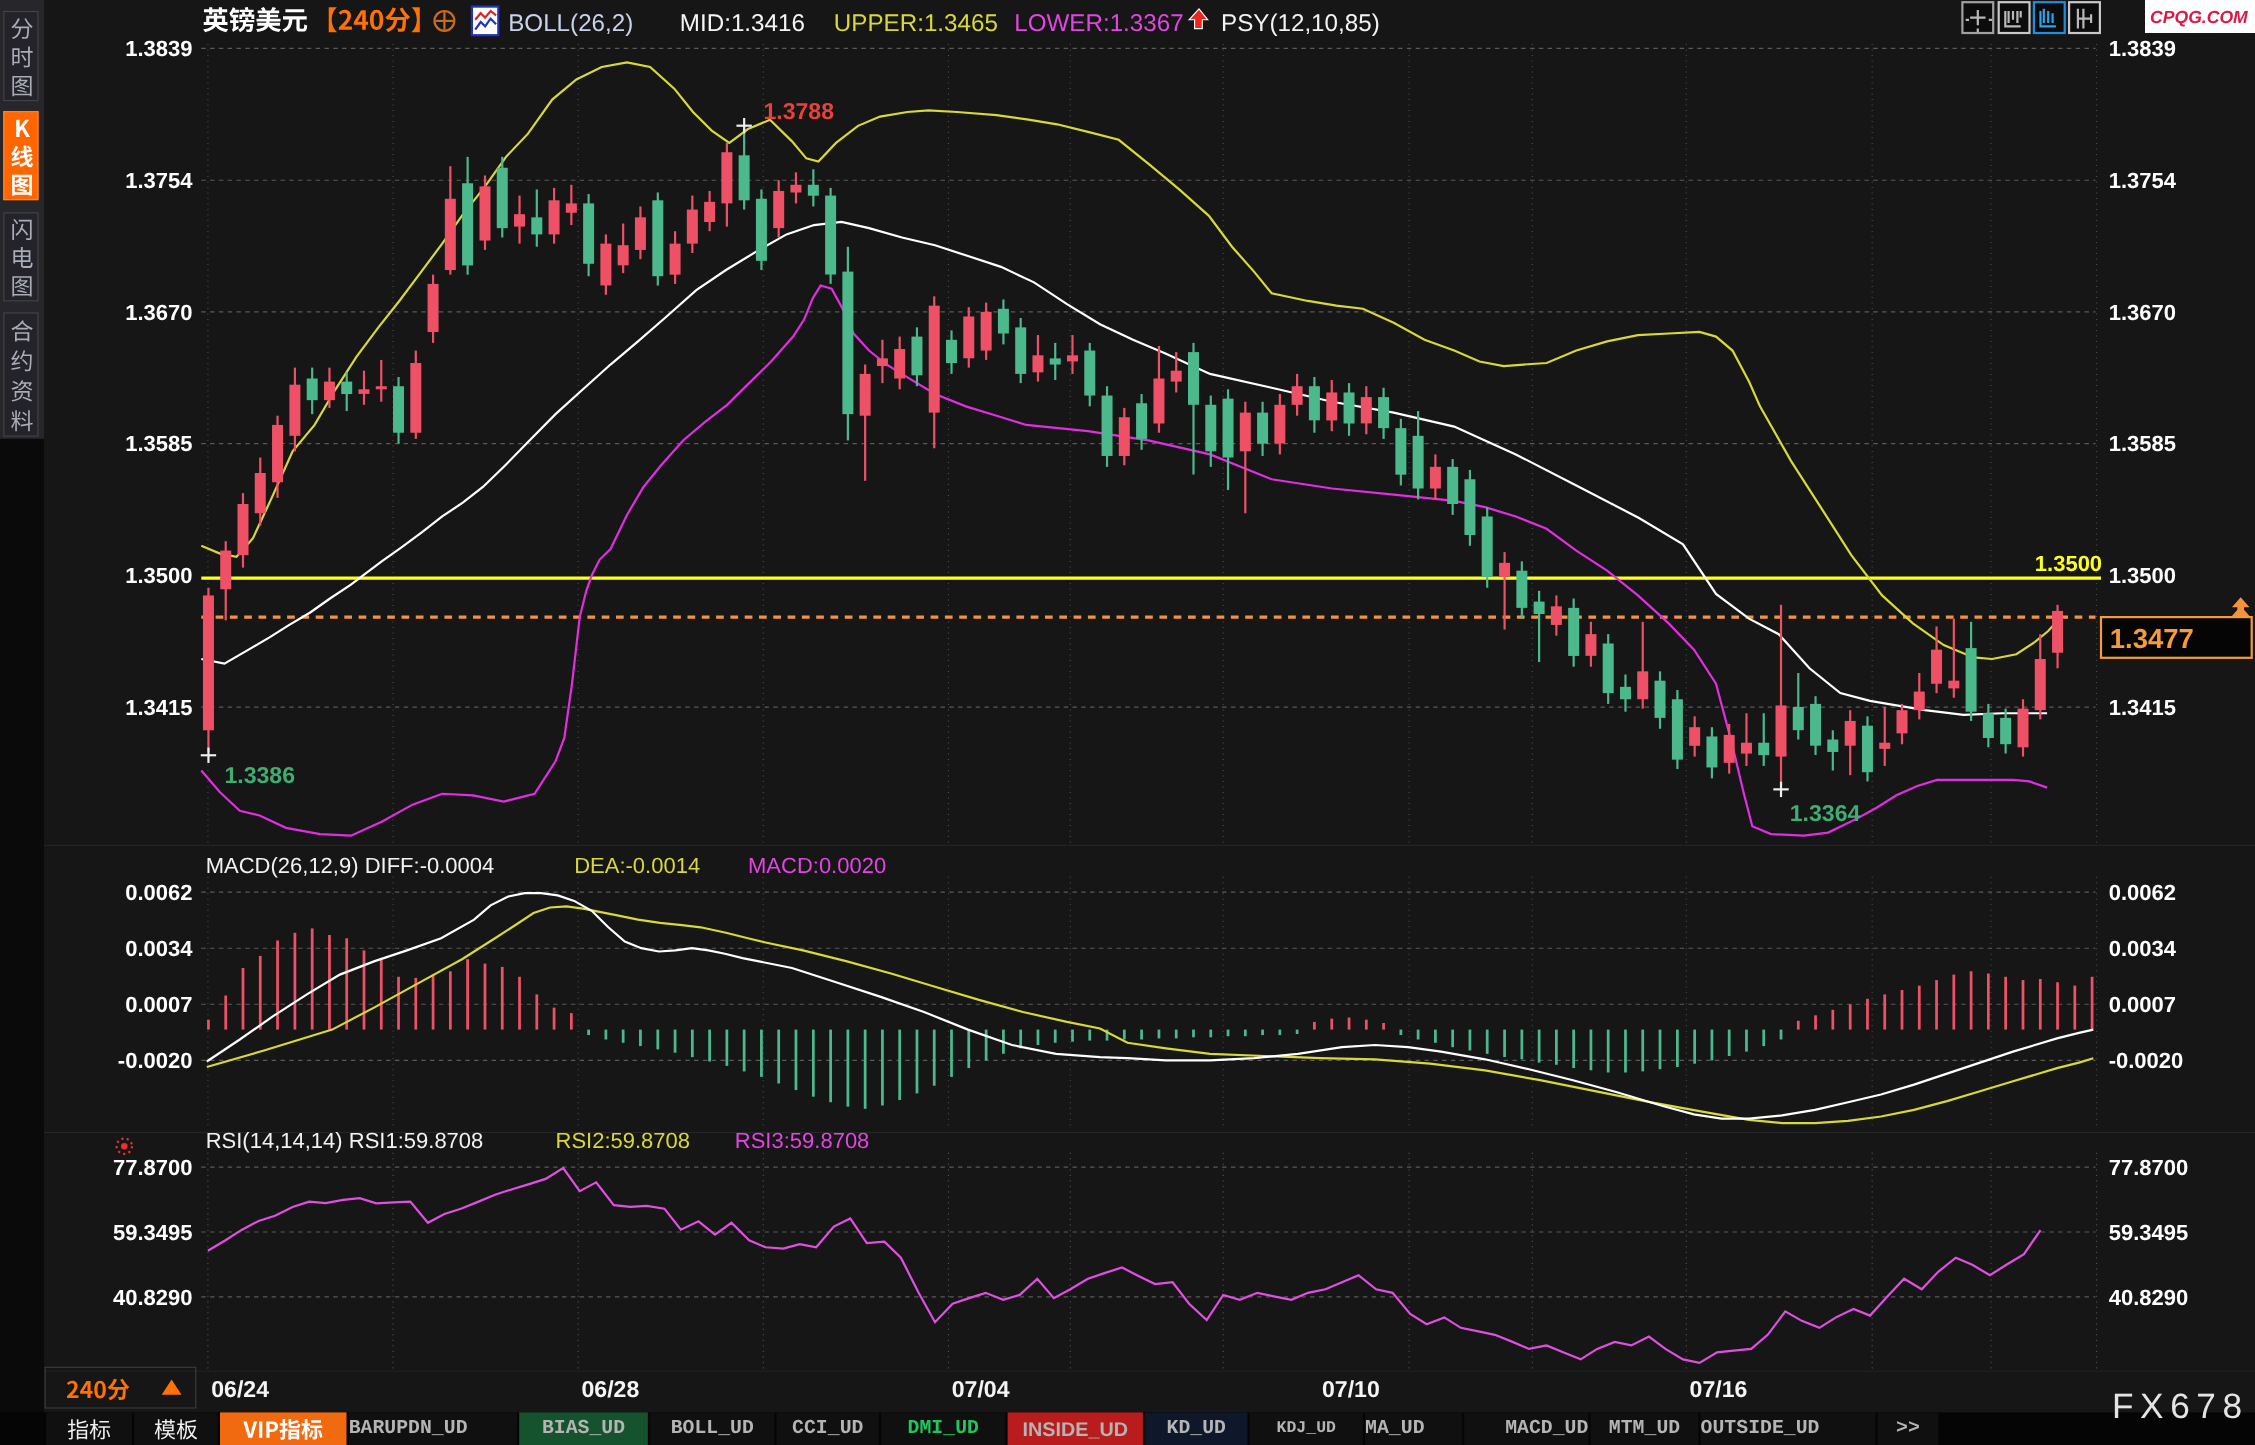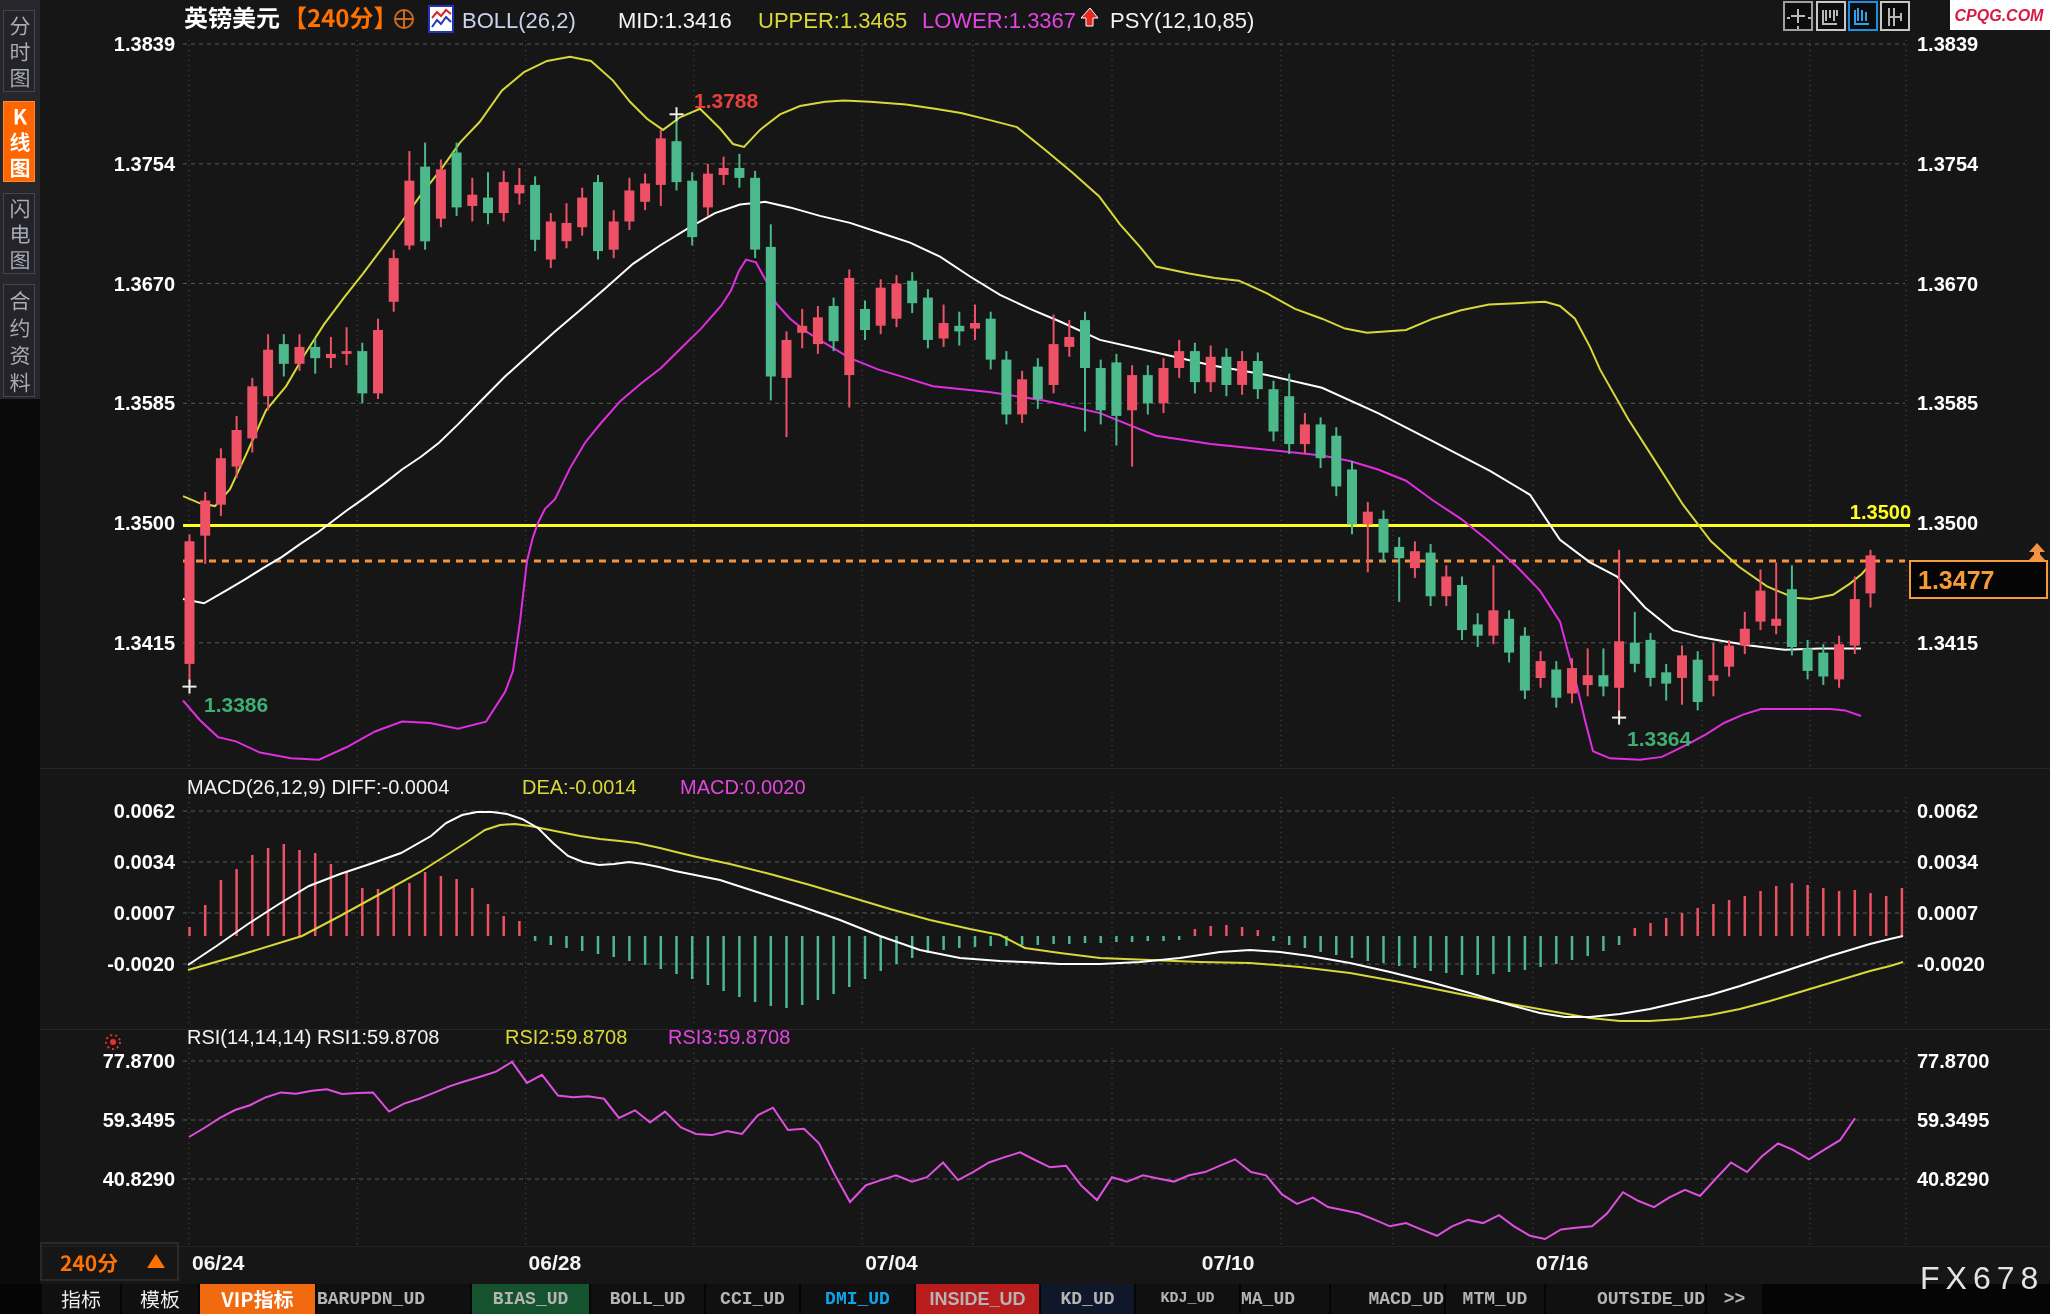--- a/index.html
+++ b/index.html
@@ -550,23 +550,23 @@
         </svg></div>
       <div style="position:absolute;left:200px;top:0;width:115px;height:30px;line-height:30px;text-align:center;background:#f26a0f"><svg width="115" height="30" xmlns="http://www.w3.org/2000/svg">
           <g transform="translate(21.3,23.0) scale(0.0200,-0.0200)">
             <path d="M221 0H398L624 741H474L378 380C355 298 339 224 315 141H310C287 224 271 298 248 380L151 741H-5Z M710 0H858V741H710Z M1040 0H1188V263H1287C1446 263 1573 339 1573 508C1573 683 1447 741 1283 741H1040ZM1188 380V623H1272C1374 623 1428 594 1428 508C1428 423 1379 380 1277 380Z M2436 806C2370 775 2269 743 2169 718V849H2049V576C2049 461 2086 427 2226 427C2254 427 2390 427 2420 427C2535 427 2570 465 2585 607C2552 613 2502 632 2476 650C2469 551 2461 535 2412 535C2378 535 2264 535 2237 535C2179 535 2169 540 2169 577V620C2289 644 2423 678 2525 719ZM2161 116H2417V50H2161ZM2161 209V271H2417V209ZM2047 369V-89H2161V-46H2417V-84H2536V369ZM1778 850V661H1653V550H1778V371L1638 339L1666 224L1778 253V39C1778 25 1772 21 1759 20C1746 20 1705 20 1666 22C1680 -9 1695 -58 1699 -88C1770 -88 1817 -85 1851 -67C1885 -48 1895 -19 1895 40V285L2014 317L1999 427L1895 400V550H1998V661H1895V850Z M3083 788V676H3524V788ZM3389 315C3432 212 3472 78 3482 -4L3590 35C3577 119 3533 248 3488 349ZM3081 345C3057 241 3015 132 2964 63C2990 50 3037 18 3058 1C3110 79 3160 203 3189 320ZM3037 549V437H3233V54C3233 41 3229 38 3216 38C3203 38 3161 37 3121 39C3137 4 3152 -49 3155 -84C3223 -84 3272 -82 3309 -62C3347 -42 3355 -8 3355 51V437H3580V549ZM2789 850V652H2650V541H2766C2740 429 2690 298 2632 226C2653 195 2682 142 2693 109C2729 161 2762 238 2789 321V-89H2908V385C2935 342 2962 296 2976 266L3040 361C3022 385 2937 489 2908 520V541H3025V652H2908V850Z" fill="#ffffff"></path>
           </g>
         </svg></div>
       <div style="position:absolute;left:317px;top:0;width:153px;height:30px;line-height:30px;text-align:left;background:#101010;color:#b4b4b4;font-weight:bold;font-family:Liberation Mono,monospace;font-size:18px">BARUPDN_UD</div>
       <div style="position:absolute;left:472px;top:0;width:117px;height:30px;line-height:30px;text-align:center;background:#14532d;color:#b4b4b4;font-weight:bold;font-family:Liberation Mono,monospace;font-size:18px">BIAS_UD</div>
       <div style="position:absolute;left:591px;top:0;width:113px;height:30px;line-height:30px;text-align:center;background:#101010;color:#b4b4b4;font-weight:bold;font-family:Liberation Mono,monospace;font-size:18px">BOLL_UD</div>
       <div style="position:absolute;left:706px;top:0;width:93px;height:30px;line-height:30px;text-align:center;background:#101010;color:#b4b4b4;font-weight:bold;font-family:Liberation Mono,monospace;font-size:18px">CCI_UD</div>
-      <div style="position:absolute;left:801px;top:0;width:113px;height:30px;line-height:30px;text-align:center;background:#101010;color:#0ea5e9;font-weight:bold;font-family:Liberation Mono,monospace;font-size:18px">DMI_UD</div>
+      <div style="position:absolute;left:801px;top:0;width:113px;height:30px;line-height:30px;text-align:center;background:#101010;color:#22c55e;font-weight:bold;font-family:Liberation Mono,monospace;font-size:18px">DMI_UD</div>
       <div style="position:absolute;left:916px;top:0;width:123px;height:30px;line-height:30px;text-align:center;background:#b91c1c;color:#b4b4b4;font-weight:bold;font-family:Liberation Sans, sans-serif;font-size:18px">INSIDE_UD</div>
       <div style="position:absolute;left:1041px;top:0;width:93px;height:30px;line-height:30px;text-align:center;background:#0f172a;color:#b4b4b4;font-weight:bold;font-family:Liberation Mono,monospace;font-size:18px">KD_UD</div>
       <div style="position:absolute;left:1136px;top:0;width:103px;height:30px;line-height:30px;text-align:center;background:#101010;color:#b4b4b4;font-weight:bold;font-family:Liberation Mono,monospace;font-size:15px">KDJ_UD</div>
       <div style="position:absolute;left:1241px;top:0;width:88px;height:30px;line-height:30px;text-align:left;background:#101010;color:#b4b4b4;font-weight:bold;font-family:Liberation Mono,monospace;font-size:18px">MA_UD</div>
       <div style="position:absolute;left:1331px;top:0;width:113px;height:30px;line-height:30px;text-align:right;background:#101010;color:#b4b4b4;font-weight:bold;font-family:Liberation Mono,monospace;font-size:18px">MACD_UD</div>
       <div style="position:absolute;left:1446px;top:0;width:98px;height:30px;line-height:30px;text-align:center;background:#101010;color:#b4b4b4;font-weight:bold;font-family:Liberation Mono,monospace;font-size:18px">MTM_UD</div>
-      <div style="position:absolute;left:1546px;top:0;width:159px;height:30px;line-height:30px;text-align:right;background:#101010;color:#b4b4b4;font-weight:bold;font-family:Liberation Mono,monospace;font-size:18px">OUTSIDE_UD</div>
+      <div style="position:absolute;left:1546px;top:0;width:159px;height:30px;line-height:30px;text-align:left;background:#101010;color:#b4b4b4;font-weight:bold;font-family:Liberation Mono,monospace;font-size:18px">OUTSIDE_UD</div>
       <div style="position:absolute;left:1707px;top:0;width:55px;height:30px;line-height:30px;text-align:center;background:#101010;color:#b4b4b4;font-weight:bold;font-family:Liberation Mono,monospace;font-size:18px">&gt;&gt;</div>
     </div>
 <div style="position:absolute;left:1920px;top:1260px;z-index:10;color:#e4e4e4;font-size:32px;letter-spacing:6px;font-family:'Liberation Sans',sans-serif">FX678</div>
 </div>
 </body></html>

